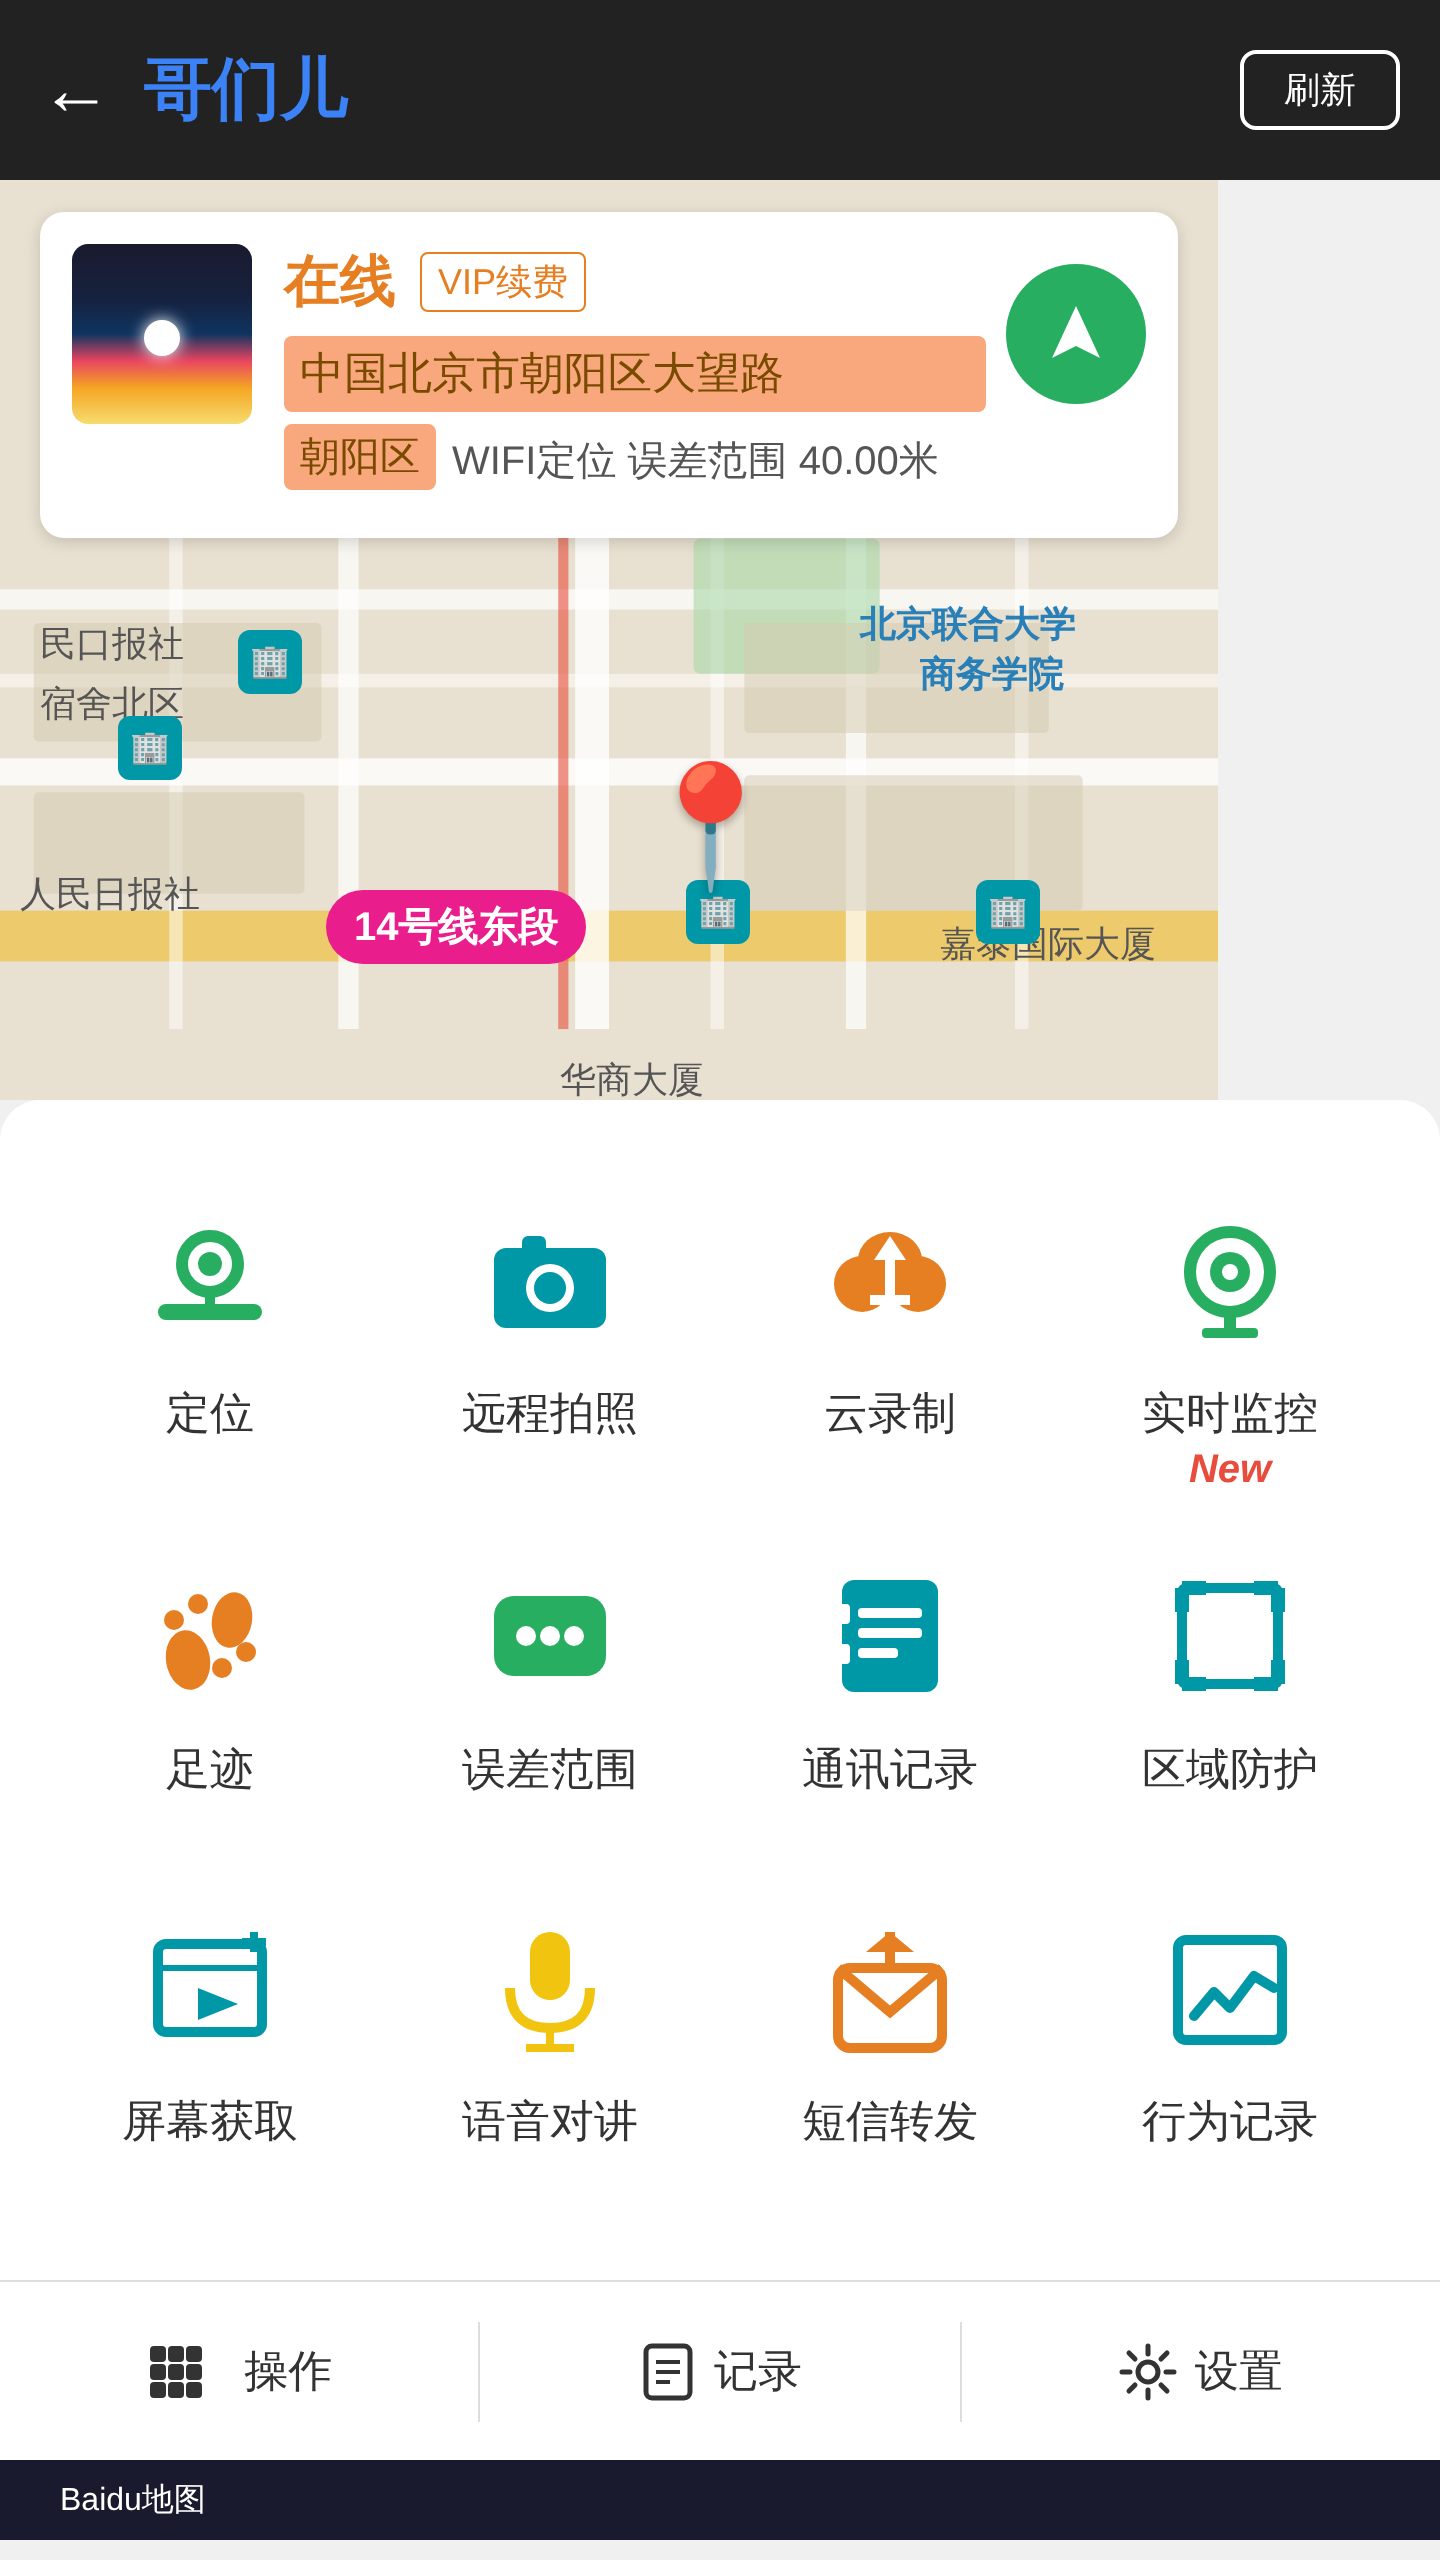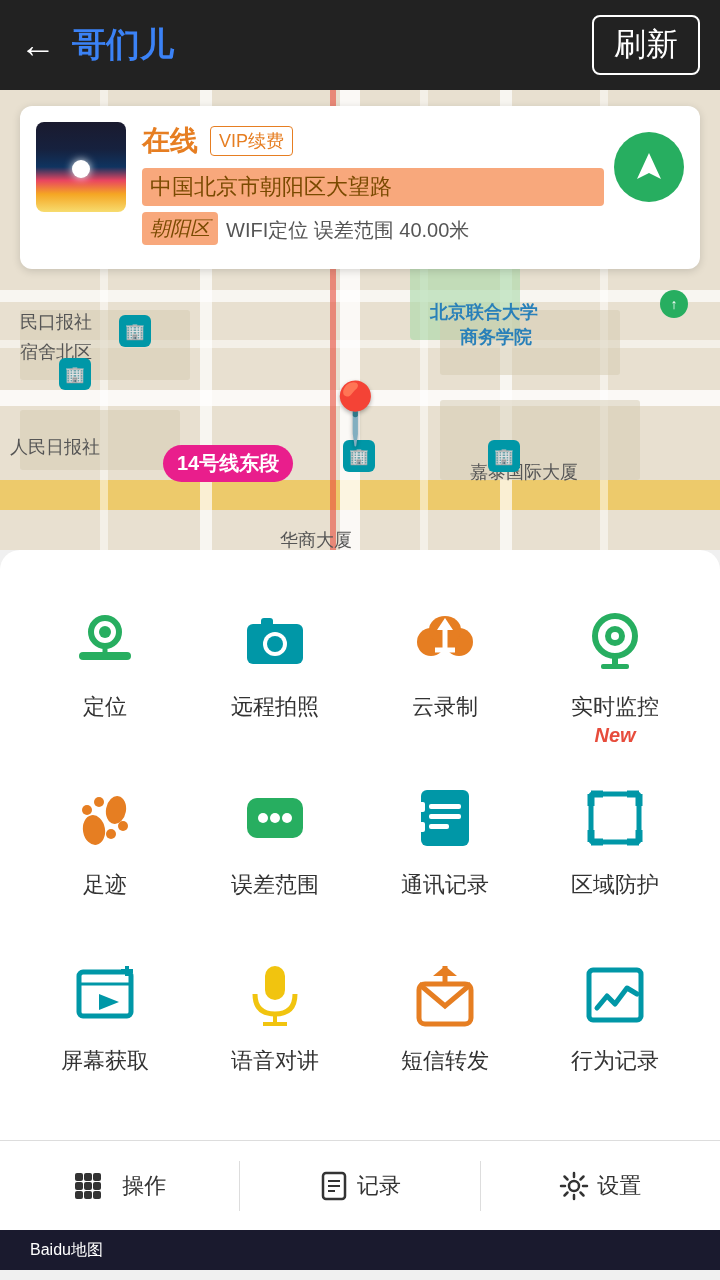--- a/index.html
+++ b/index.html
@@ -31,31 +31,31 @@
       margin-right: 16px;
     }
     .header-title {
       color: #3b82f6;
       font-size: 34px;
       font-weight: bold;
       flex: 1;
     }
     .header-refresh {
       color: #fff;
-      font-size: 32px;
+      font-size: 18px;
       border: 2px solid #fff;
       border-radius: 8px;
       padding: 6px 20px;
       cursor: pointer;
       margin-left: 28px;
     }
 
     
     .map-area {
-      width: 720px;
+      width: 609px;
       height: 460px;
       position: relative;
       background: #e8e0d0;
       overflow: hidden;
     }
 
     
     .map-bg {
       width: 100%;
       height: 100%;
@@ -136,21 +136,20 @@
       display: block;
     }
     .info-sublocation {
       background: #f8a87c;
       border-radius: 4px;
       padding: 3px 8px;
       font-size: 20px;
       color: #7a4a00;
       display: inline-block;
       margin-bottom: 4px;
-      font-style: italic;
     }
     .info-wifi {
       font-size: 20px;
       color: #555;
       display: block;
     }
     .nav-button {
       width: 70px;
       height: 70px;
       background: #27ae60;

